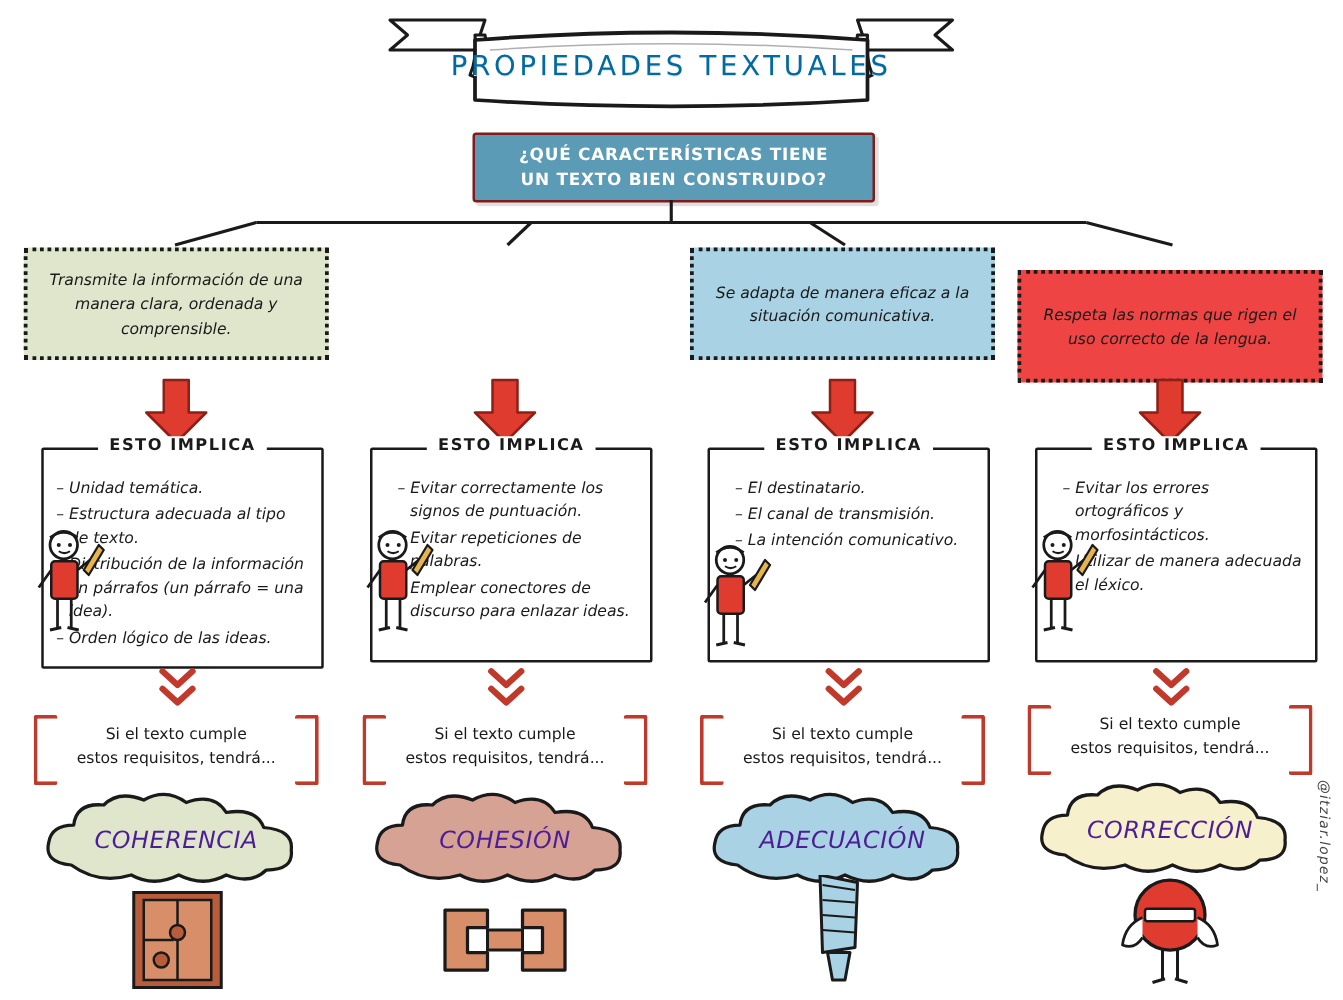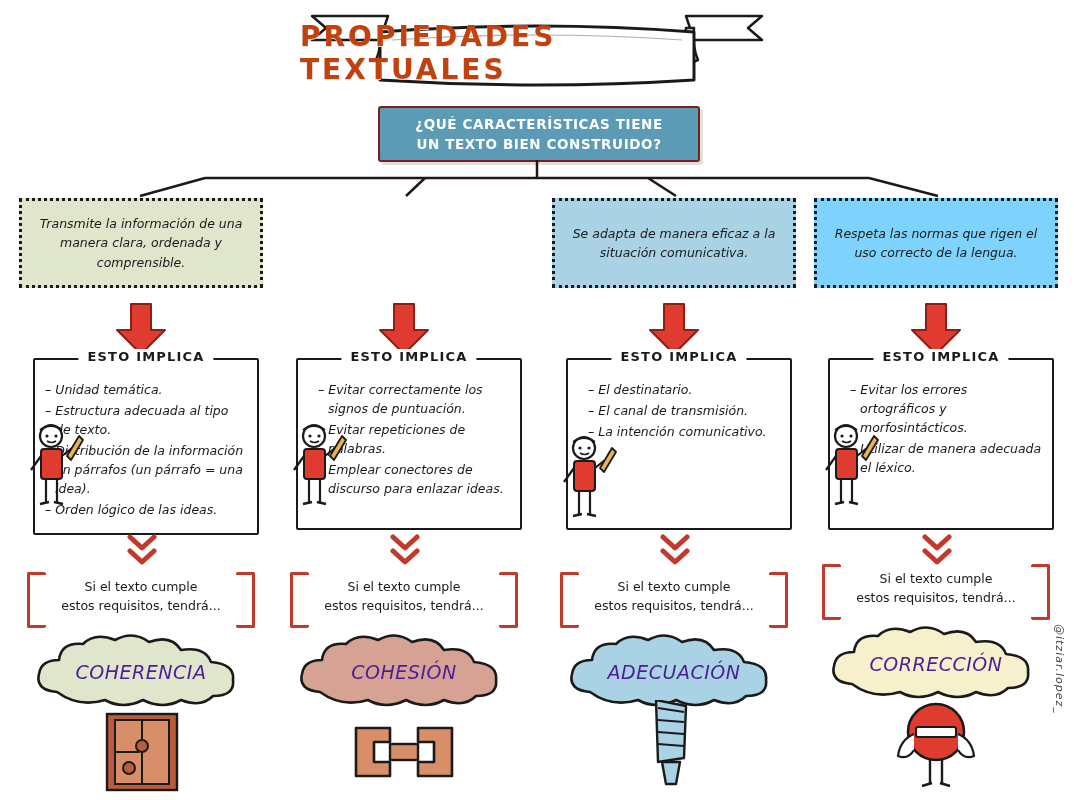--- a/index.html
+++ b/index.html
@@ -28,24 +28,24 @@
   #banner-title {
     position: absolute;
     left: 0;
     top: 0;
     width: 474px;
     height: 78px;
     display: flex;
     align-items: center;
     justify-content: center;
     font-family: "DejaVu Sans", sans-serif;
-    font-weight: bold;
-    font-size: 28px;
+    font-weight: normal;
+    font-size: 22px;
     letter-spacing: 3px;
-    color: #c2410c;
+    color: #0369a1;
     text-shadow: 0 1px 0 #cfe2ea;
     padding-top: 8px;
     box-sizing: border-box;
   }
 
   
   #question-box {
     position: absolute;
     left: 378px;
     top: 106px;
@@ -101,21 +101,21 @@
     text-align: center;
     font-size: 12.5px;
     font-style: italic;
     line-height: 1.55;
     padding: 9px 8px;
     box-sizing: border-box;
   }
   .stmt-0 { background: #dfe6cb; }
   .stmt-1 { background: #d6a294; }
   .stmt-2 { background: #a9d2e5; }
-  .stmt-3 { background: #7dd3fc; }
+  .stmt-3 { background: #ef4444; margin-top: 18px; }
 
   
   .red-arrow {
     position: absolute;
     top: 302px;
     left: 94px;
     width: 56px;
     height: 54px;
   }
 

